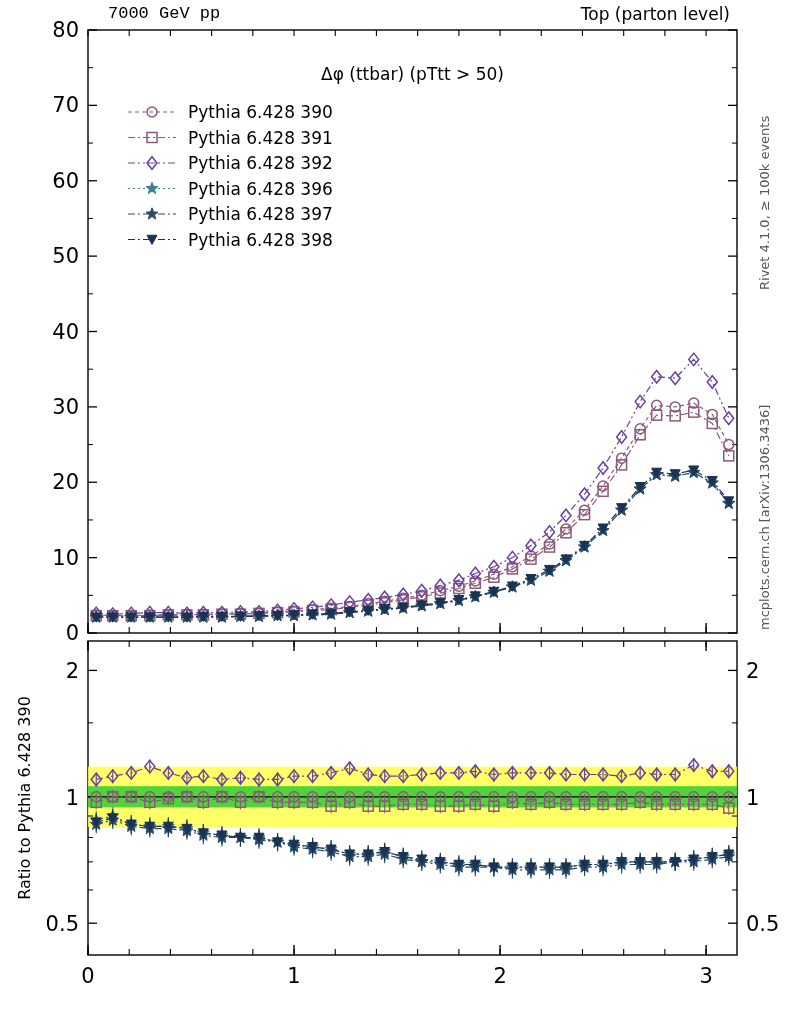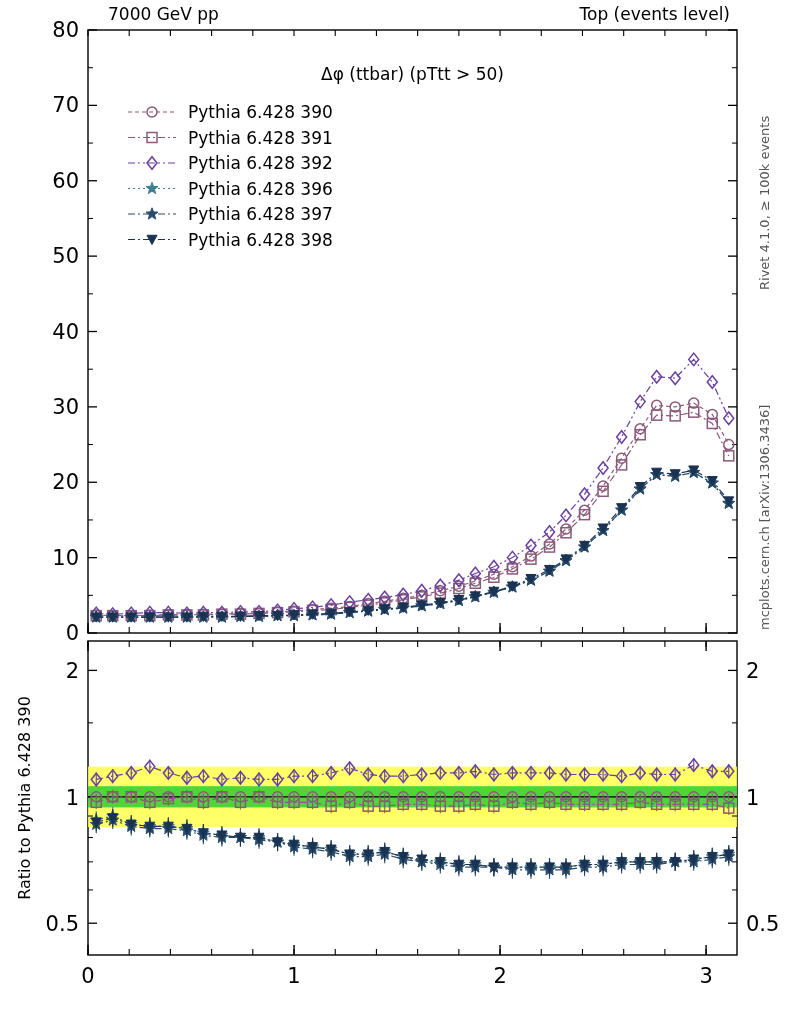--- a/index.html
+++ b/index.html
@@ -9,22 +9,22 @@
   .hdr{font-size:17px;color:#000;}
   .rightlabel{font-size:13px;color:#555;writing-mode:vertical-rl;white-space:nowrap;}
   .vtext{writing-mode:vertical-rl;transform:rotate(180deg);white-space:nowrap;}
   svg{display:block;}
 </style>
 </head>
 <body>
 
 <div id="root">
 
-  <div class="abs hdr" style="left:108px;top:4px;">7000 GeV pp</div>
-  <div class="abs hdr" style="right:56px;top:4px;">Top (events level)</div>
+  <div class="abs hdr" style="left:108px;top:4px;font-family:Liberation Mono, monospace;">7000 GeV pp</div>
+  <div class="abs hdr" style="right:56px;top:4px;">Top (parton level)</div>
 
   <div class="abs rightlabel vtext" style="left:757px;top:40px;height:250px;">Rivet 4.1.0, ≥ 100k events</div>
   <div class="abs rightlabel vtext" style="left:757px;top:340px;height:290px;">mcplots.cern.ch [arXiv:1306.3436]</div>
 
   <svg id="plot" width="786" height="1024" class="abs" style="left:0;top:0;">
       <rect x="88" y="30" width="649" height="603" fill="none" stroke="#000" stroke-width="1.4"></rect>
       <rect x="88" y="641" width="649" height="314" fill="none" stroke="#000" stroke-width="1.4"></rect>
       <line x1="88" y1="633" x2="97" y2="633" stroke="#000" stroke-width="1.3"></line>
       <line x1="737" y1="633" x2="728" y2="633" stroke="#000" stroke-width="1.3"></line>
       <text x="79" y="640" text-anchor="end" font-size="21" font-family="DejaVu Sans, sans-serif" fill="#000">0</text>

